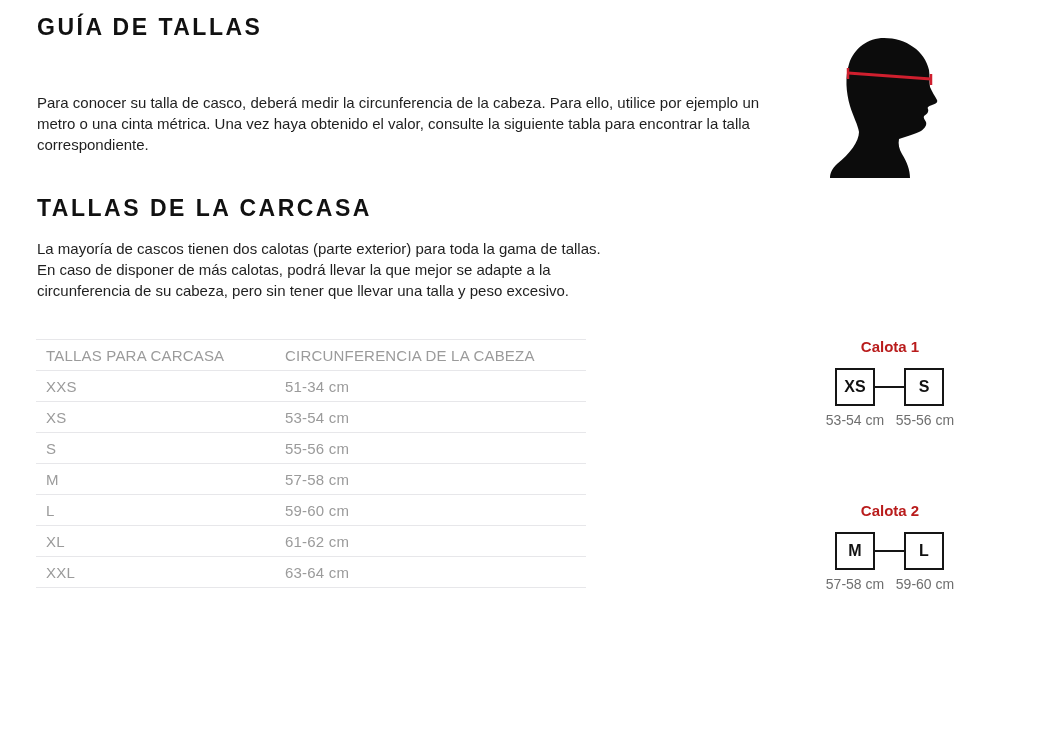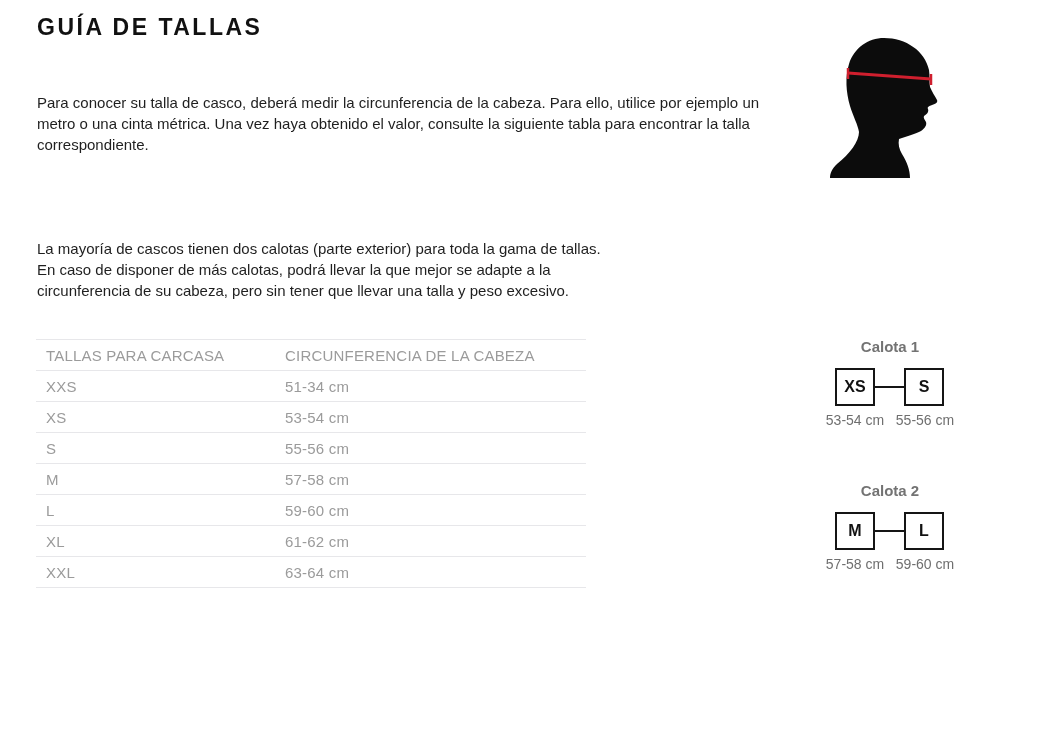--- a/index.html
+++ b/index.html
@@ -64,26 +64,26 @@
   }
   table.size-table th:first-child, table.size-table td:first-child { width: 239px; }
 
   .calota {
     position: absolute;
     left: 815px;
     width: 150px;
     text-align: center;
   }
   .calota-1 { top: 338px; }
-  .calota-2 { top: 482px; }
+  .calota-2 { top: 502px; }
   .calota-3 { top: 626px; }
   .calota-title {
     font-size: 15px;
     font-weight: 700;
-    color: #737373;
+    color: #b91c1c;
   }
   .calota-boxes {
     position: relative;
     height: 38px;
     margin-top: 13px;
   }
   .cbox {
     position: absolute;
     top: 0;
     width: 40px;
@@ -147,20 +147,21 @@
         C103 60 104 54 103 48
         C99 29 80 16 58 16 Z"></path>
       <g stroke="#cf1f2e" fill="none">
         <path d="M22 51 L105 57" stroke-width="3"></path>
         <path d="M22 46 L22 57" stroke-width="2.5"></path>
         <path d="M105 52 L105 63" stroke-width="2.5"></path>
       </g>
     </svg>
   </figure>
 
+  <h2 class="sec-title title-shell">TALLAS DE LA CARCASA</h2>
 
   <p class="para shell-para">La mayoría de cascos tienen dos calotas (parte exterior) para toda la gama de tallas. En caso de disponer de más calotas, podrá llevar la que mejor se adapte a la circunferencia de su cabeza, pero sin tener que llevar una talla y peso excesivo.</p>
 
   <table class="size-table">
     <thead>
       <tr>
         <th>TALLAS PARA CARCASA</th>
         <th>CIRCUNFERENCIA DE LA CABEZA</th>
       </tr>
     </thead>

